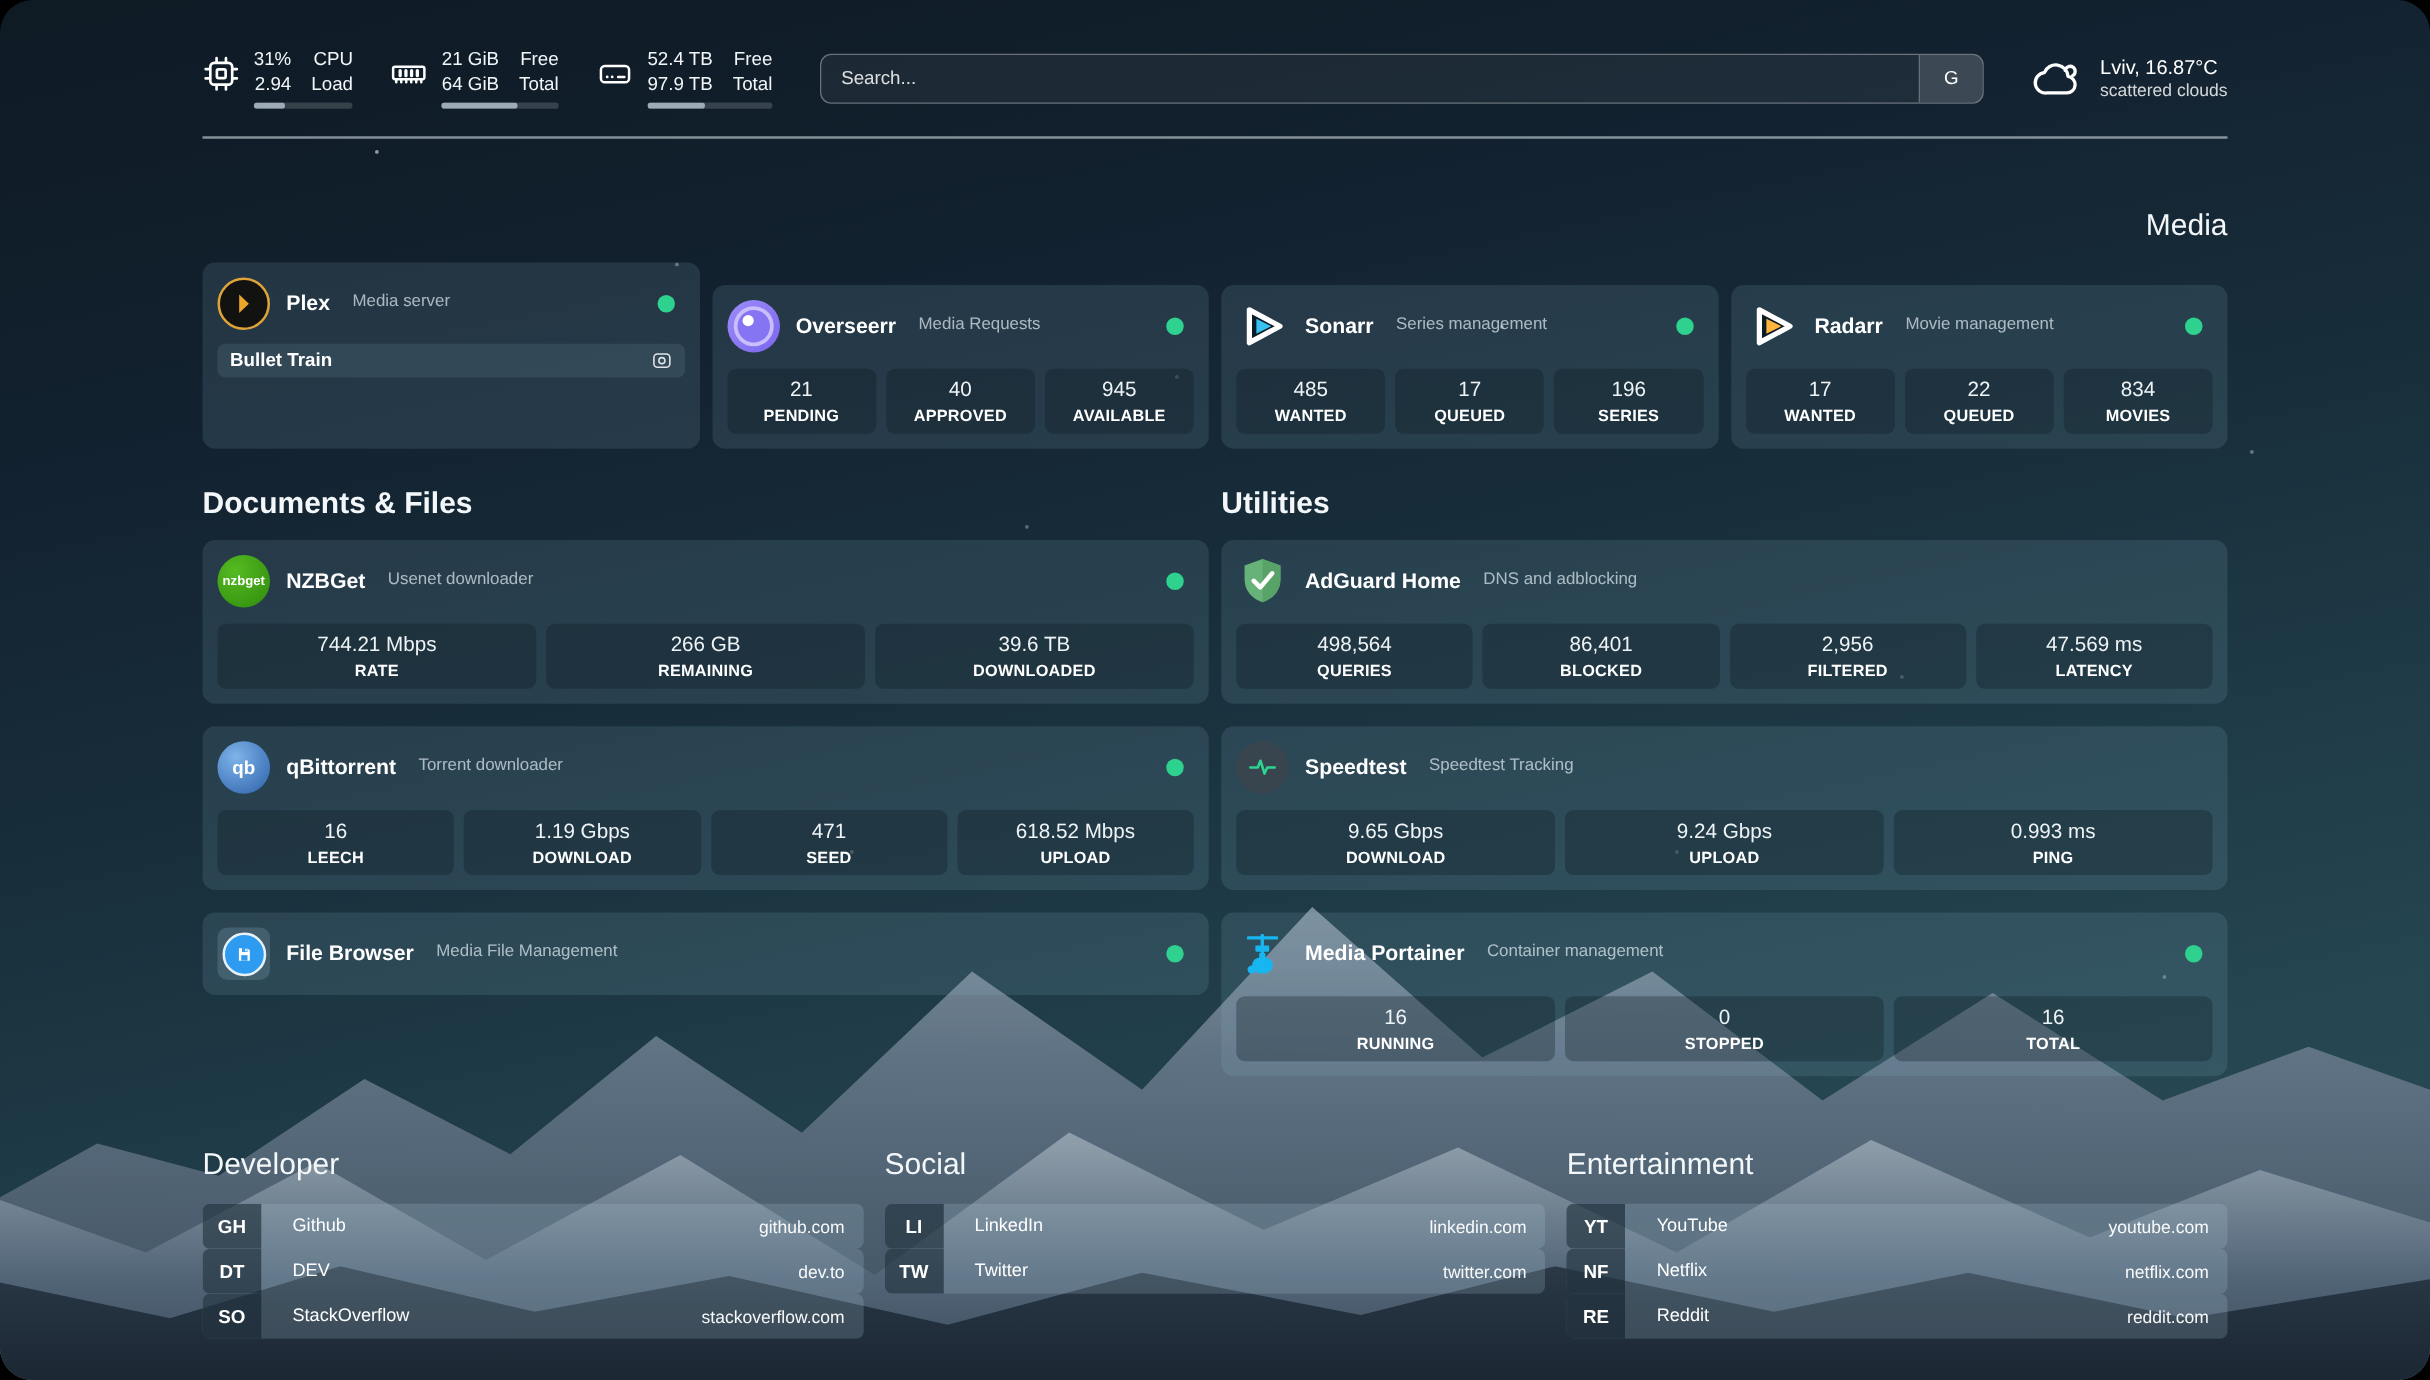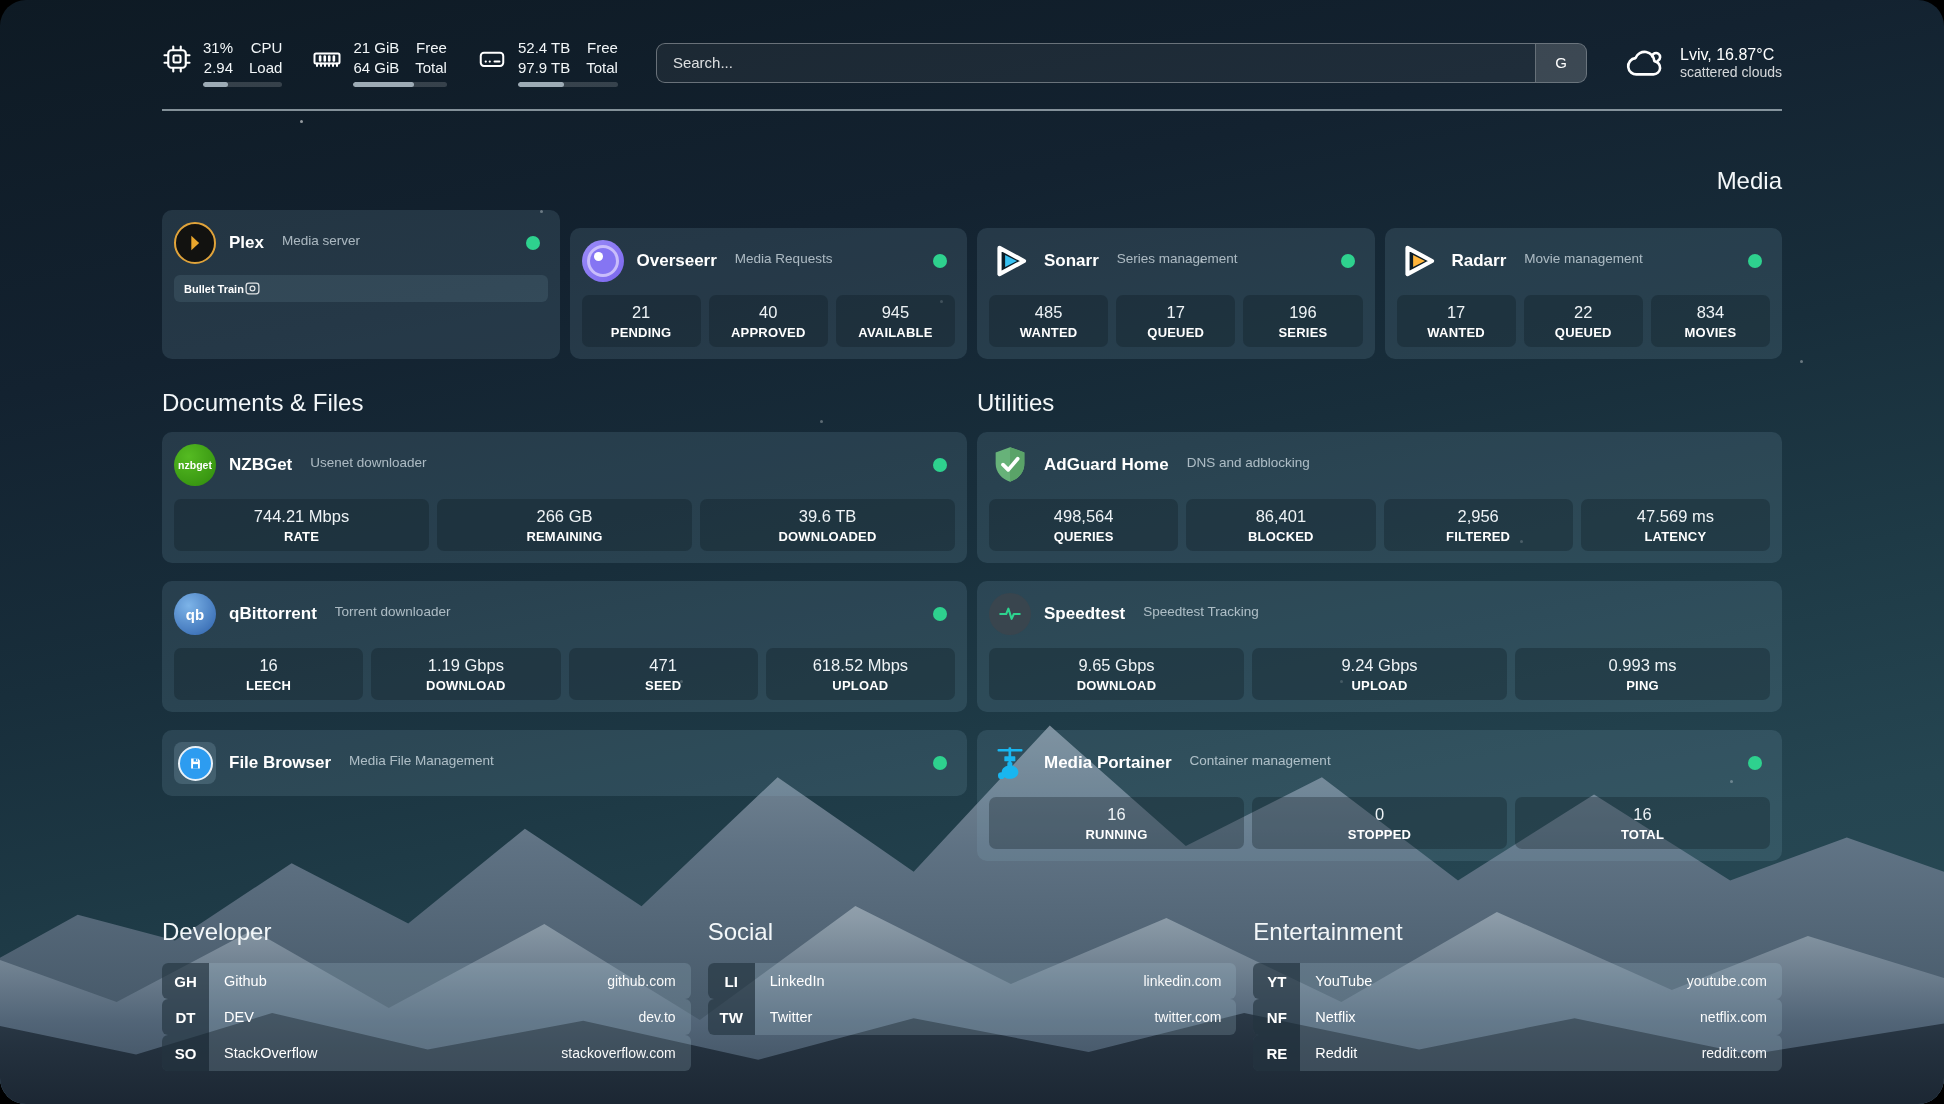--- a/index.html
+++ b/index.html
@@ -38,39 +38,39 @@
     background:rgba(255,255,255,.13);border-left:1px solid rgba(255,255,255,.22);cursor:pointer;}
   .weather{display:flex;align-items:center;gap:13px;}
   .weather svg{width:42px;height:42px;}
   .weather-line1{font-size:16px;color:#fff;}
   .weather-line2{font-size:14px;color:rgba(255,255,255,.82);}
   .divider{margin-top:22px;border-bottom:2px solid rgba(226,238,244,.55);}
   
   .section-title{font-size:24px;font-weight:500;color:#f3f7f9;text-align:right;}
   .t-media{margin:56px 0 15px;}
   .two-col{display:grid;grid-template-columns:1fr 1fr;gap:10px;align-items:start;margin-top:0;}
-  .col-title{font-size:24px;font-weight:400;color:#f3f7f9;margin:30px 0 15px;}
+  .col-title{font-size:24px;font-weight:700;color:#f3f7f9;margin:30px 0 15px;}
   
   .media-grid{display:grid;grid-template-columns:repeat(4,1fr);gap:10px;}
   .card{background:rgba(150,192,212,.14);border-radius:10px;padding:12px;box-sizing:border-box;cursor:pointer;}
   .card + .card{margin-top:18px;}
   .svc-head{display:flex;align-items:center;gap:13px;}
   .svc-icon{width:42px;height:42px;flex:none;display:flex;align-items:center;justify-content:center;}
   .svc-meta{display:flex;flex-direction:row;gap:18px;}
   .svc-name{font-size:17px;font-weight:600;color:#fff;}
   .svc-desc{font-size:13.5px;color:rgba(235,245,250,.68);}
   .svc-dot{width:14px;height:14px;border-radius:50%;background:#2ed18e;margin-left:auto;margin-right:8px;flex:none;}
   .stats{display:flex;gap:8px;margin-top:13px;}
   .stat{flex:1;background:rgba(9,22,31,.30);border-radius:7px;text-align:center;padding:8px 4px 7px;}
   .stat-value{font-size:16.5px;color:#eef3f6;}
   .stat-label{font-size:13px;font-weight:700;color:#fff;margin-top:3px;letter-spacing:.2px;}
   
   .np{margin-top:11px;}
-  .np-row1{display:flex;align-items:center;justify-content:flex-start;background:rgba(160,198,216,.12);
-    border-radius:6px;padding:5px 10px;font-size:11px;font-weight:600;color:#fff;}
+  .np-row1{display:flex;align-items:center;justify-content:space-between;background:rgba(160,198,216,.12);
+    border-radius:6px;padding:5px 10px;font-size:15px;font-weight:600;color:#fff;}
   .np-bar{position:relative;margin-top:5px;height:28px;background:rgba(160,198,216,.12);border-radius:7px;overflow:hidden;
     display:flex;align-items:center;}
   .np-fill{position:absolute;left:0;top:0;bottom:0;background:rgba(10,24,34,.6);border-radius:7px;}
   .np-pause{position:relative;display:flex;gap:4px;margin-left:12px;}
   .np-pause span{width:3.5px;height:13px;background:#fff;border-radius:1px;}
   .np-time{position:relative;margin-left:auto;margin-right:10px;font-size:15px;font-weight:700;color:#fff;}
   
   .ic-circle{width:42px;height:42px;border-radius:50%;display:flex;align-items:center;justify-content:center;}
   .ic-plex{background:#121210;border:2.5px solid #e0a33a;box-sizing:border-box;}
   .ic-overseerr{background:linear-gradient(135deg,#9b8cf8,#7a66ee);position:relative;}
@@ -81,21 +81,21 @@
   .ic-speedtest{background:#39454e;}
   .ic-fb{width:42px;height:42px;border-radius:8px;background:rgba(130,160,180,.28);display:flex;align-items:center;justify-content:center;}
   .ic-fb .circ{width:31px;height:31px;border-radius:50%;background:#2d9cf0;border:2.5px solid #e8f1f8;display:flex;align-items:center;justify-content:center;}
   
   .bm-grid{display:grid;grid-template-columns:repeat(3,1fr);gap:17px;margin-top:57px;padding-bottom:40px;}
   .bm-title{font-size:24px;font-weight:500;color:#f3f7f9;margin:0 0 17px;}
   .bm-row{display:flex;align-items:stretch;height:36px;border-radius:6px;overflow:hidden;margin-bottom:0;
     background:rgba(175,205,220,.20);cursor:pointer;}
   .bm-abbr{width:47px;flex:none;background:rgba(12,27,38,.55);display:flex;align-items:center;justify-content:center;
     font-size:15px;font-weight:600;color:#fff;}
-  .bm-name{display:flex;align-items:center;padding-left:15px;font-size:14.5px;font-weight:500;color:#fff;}
+  .bm-name{display:flex;align-items:center;padding-left:25px;font-size:14.5px;font-weight:500;color:#fff;}
   .bm-url{display:flex;align-items:center;margin-left:auto;padding-right:15px;font-size:14px;color:rgba(255,255,255,.96);}
 </style>
 </head>
 <body>
 
 <div class="screen">
   <div class="mtn mtn1"></div>
   <div class="mtn mtn2"></div>
   <div class="mtn mtn3"></div>
   <div class="snow" style="left:300px;top:120px;"></div>

